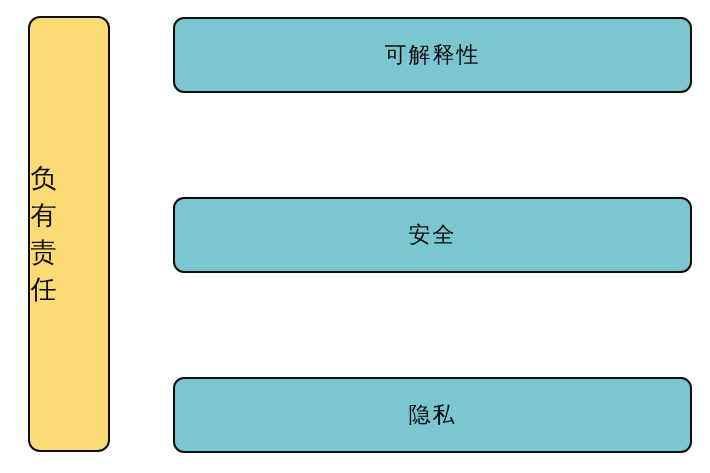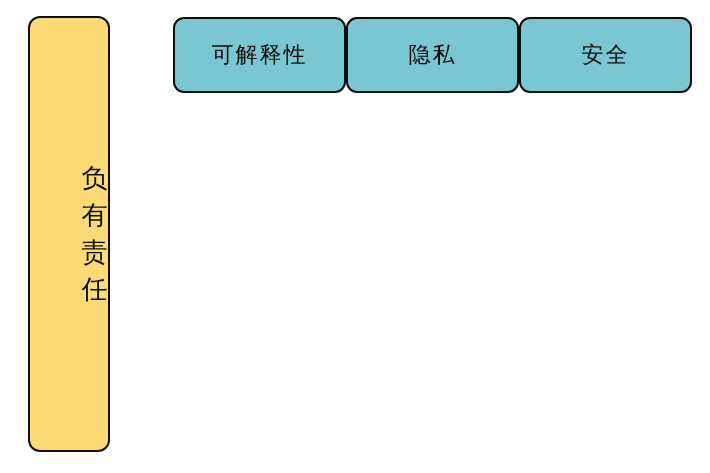--- a/index.html
+++ b/index.html
@@ -25,40 +25,39 @@
     position: absolute;
     left: 28px;
     top: 16px;
     width: 82px;
     height: 436px;
     background: var(--left-fill);
     border: 2.5px solid var(--border);
     border-radius: 12px;
     display: flex;
     align-items: center;
-    justify-content: flex-end;
-    padding-left: 32px;
+    justify-content: flex-start;
   }
   .left-node .vlabel {
     width: 27px;
     font-size: 26px;
     line-height: 37px;
     color: var(--text);
     text-align: center;
     word-break: break-all;
     line-break: anywhere;
   }
   .right-col {
     position: absolute;
     left: 173px;
     top: 17px;
     width: 519px;
     height: 436px;
     display: flex;
-    flex-direction: row;
+    flex-direction: column;
     justify-content: space-between;
   }
   .node {
     width: 519px;
     height: 76px;
     background: var(--node-fill);
     border: 2.5px solid var(--border);
     border-radius: 11px;
     display: flex;
     align-items: center;
@@ -77,20 +76,20 @@
 
   <div class="left-node">
     <div class="vlabel">负有责任</div>
   </div>
 
   <div class="right-col">
     <div class="node">
       <span class="label">可解释性</span>
     </div>
     <div class="node">
-      <span class="label">隐私</span>
+      <span class="label">安全</span>
     </div>
     <div class="node">
-      <span class="label">安全</span>
+      <span class="label">隐私</span>
     </div>
   </div>
 
 </div>
 
 </body></html>

